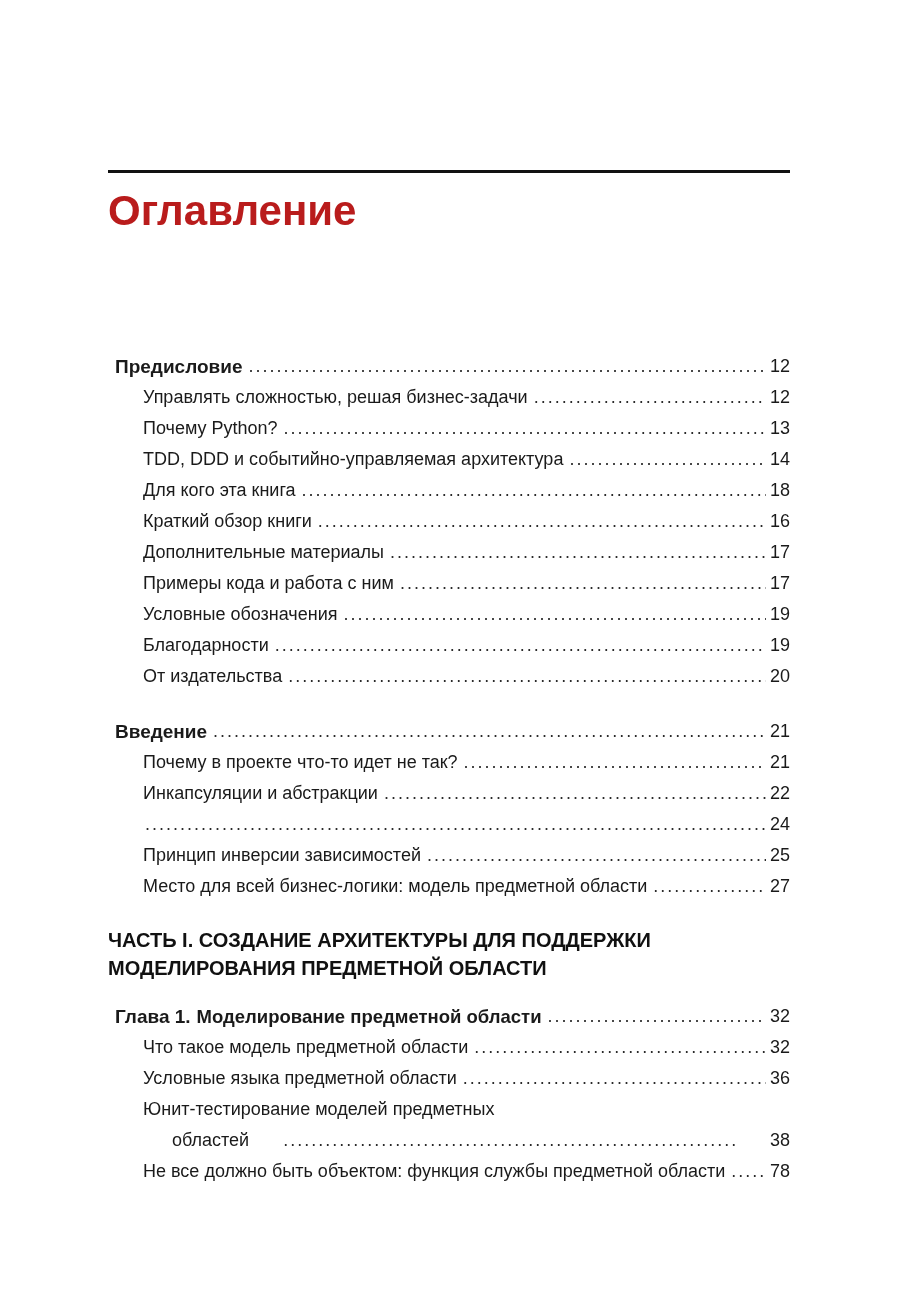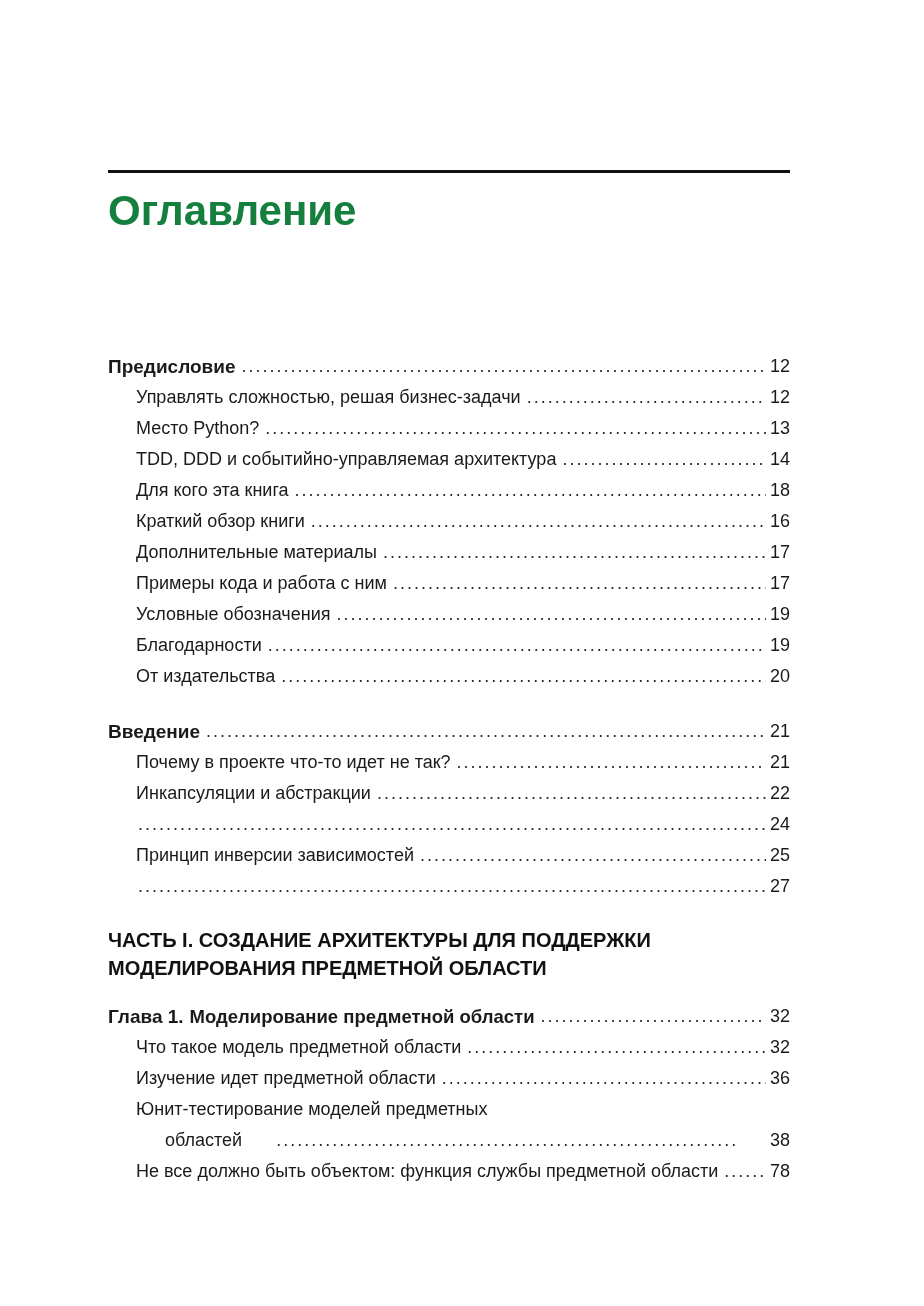--- a/index.html
+++ b/index.html
@@ -17,31 +17,32 @@
     padding: 170px 134px 0 108px;
   }
   .top-rule {
     border: none;
     border-top: 3px solid #111;
     margin: 0 0 14px 0;
   }
   .title {
     font-size: 42px;
     font-weight: 700;
-    color: #15803d;
+    color: #b91c1c;
   }
   .toc {
     margin-top: 116px;
     font-size: 18px;
   }
   .section { margin-bottom: 24px; }
   .row {
     display: flex;
     line-height: 31px;
     white-space: nowrap;
+    margin-left: 7px;
   }
   .row .label { padding-right: 4px; }
   .row.head .label { font-weight: 700; font-size: 19px; }
   .row.head .label.reg { font-weight: 700; font-size: 18.5px; text-align: center; }
   .row .label.chnum { font-weight: 700; font-size: 19px; padding-right: 6px; }
   .row.item { padding-left: 28px; }
   .row.item.cont { padding-left: 57px; gap: 28px; }
   .leader {
     flex: 1;
     overflow: hidden;
@@ -73,21 +74,21 @@
           <span class="label">Предисловие</span>
           <span class="leader">................................................................................................................................................................................................................................................</span>
           <span class="pg">12</span>
         </div>
         <div class="row item">
           <span class="label">Управлять сложностью, решая бизнес-задачи</span>
           <span class="leader">................................................................................................................................................................................................................................................</span>
           <span class="pg">12</span>
         </div>
         <div class="row item">
-          <span class="label">Место Python?</span>
+          <span class="label">Почему Python?</span>
           <span class="leader">................................................................................................................................................................................................................................................</span>
           <span class="pg">13</span>
         </div>
         <div class="row item">
           <span class="label">TDD, DDD и событийно-управляемая архитектура</span>
           <span class="leader">................................................................................................................................................................................................................................................</span>
           <span class="pg">14</span>
         </div>
         <div class="row item">
           <span class="label">Для кого эта книга</span>
@@ -144,20 +145,21 @@
         <div class="row item">
           <span class="leader">................................................................................................................................................................................................................................................</span>
           <span class="pg">24</span>
         </div>
         <div class="row item">
           <span class="label">Принцип инверсии зависимостей</span>
           <span class="leader">................................................................................................................................................................................................................................................</span>
           <span class="pg">25</span>
         </div>
         <div class="row item">
+          <span class="label">Место для всей бизнес-логики: модель предметной области</span>
           <span class="leader">................................................................................................................................................................................................................................................</span>
           <span class="pg">27</span>
         </div>
       </div>
       <div class="part-heading">
         <div>ЧАСТЬ I. СОЗДАНИЕ АРХИТЕКТУРЫ ДЛЯ ПОДДЕРЖКИ</div>
         <div>МОДЕЛИРОВАНИЯ ПРЕДМЕТНОЙ ОБЛАСТИ</div>
       </div>
       <div class="section">
         <div class="row head">
@@ -165,21 +167,21 @@
           <span class="label reg">Моделирование предметной области</span>
           <span class="leader">................................................................................................................................................................................................................................................</span>
           <span class="pg">32</span>
         </div>
         <div class="row item">
           <span class="label">Что такое модель предметной области</span>
           <span class="leader">................................................................................................................................................................................................................................................</span>
           <span class="pg">32</span>
         </div>
         <div class="row item">
-          <span class="label">Изучение идет предметной области</span>
+          <span class="label">Условные языка предметной области</span>
           <span class="leader">................................................................................................................................................................................................................................................</span>
           <span class="pg">36</span>
         </div>
         <div class="row item">
           <span class="label">Юнит-тестирование моделей предметных</span>
         </div>
         <div class="row item cont">
           <span class="label">областей</span>
           <span class="leader">................................................................................................................................................................................................................................................</span>
           <span class="pg">38</span>

